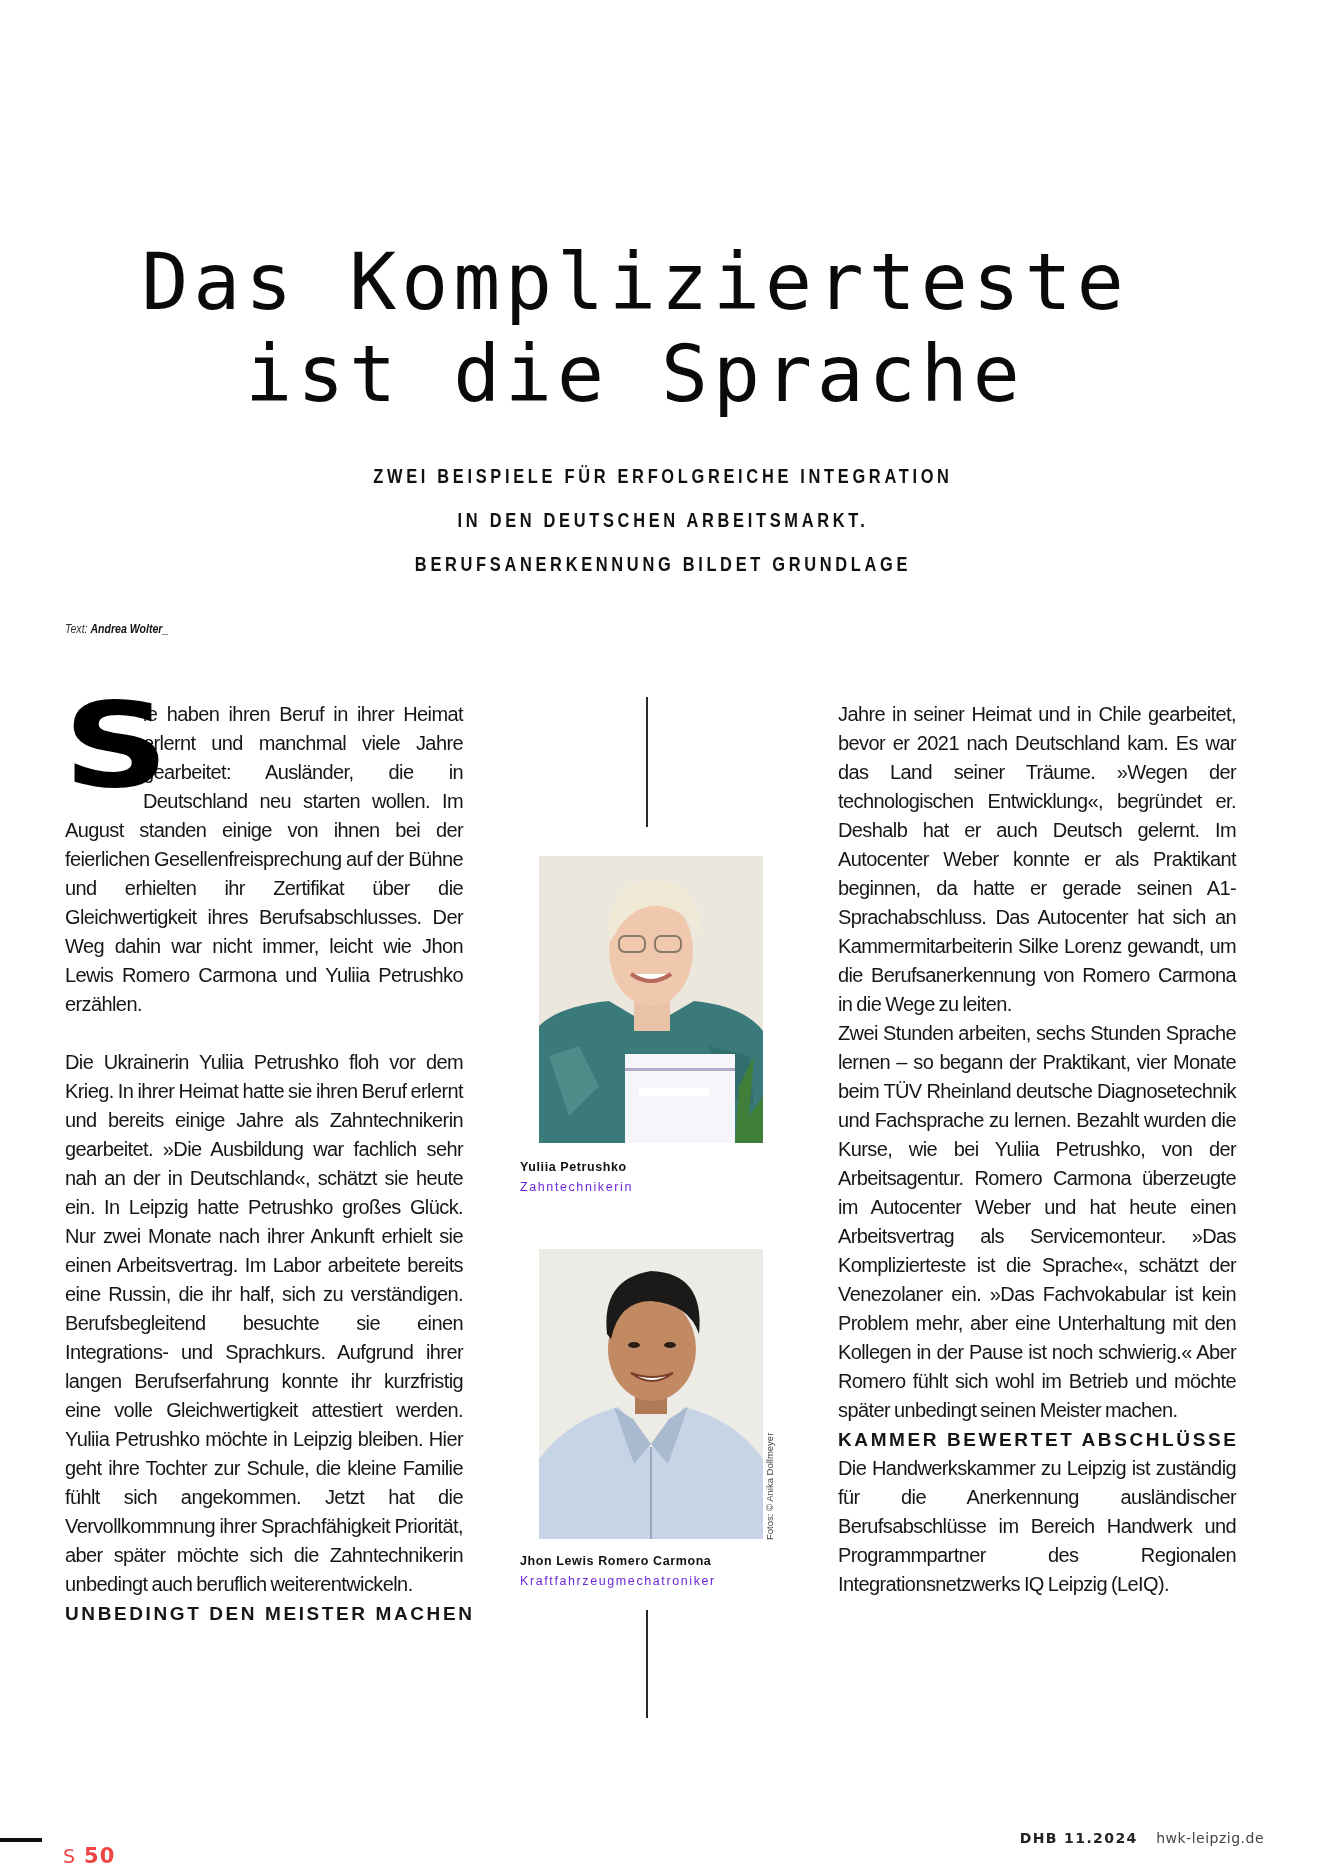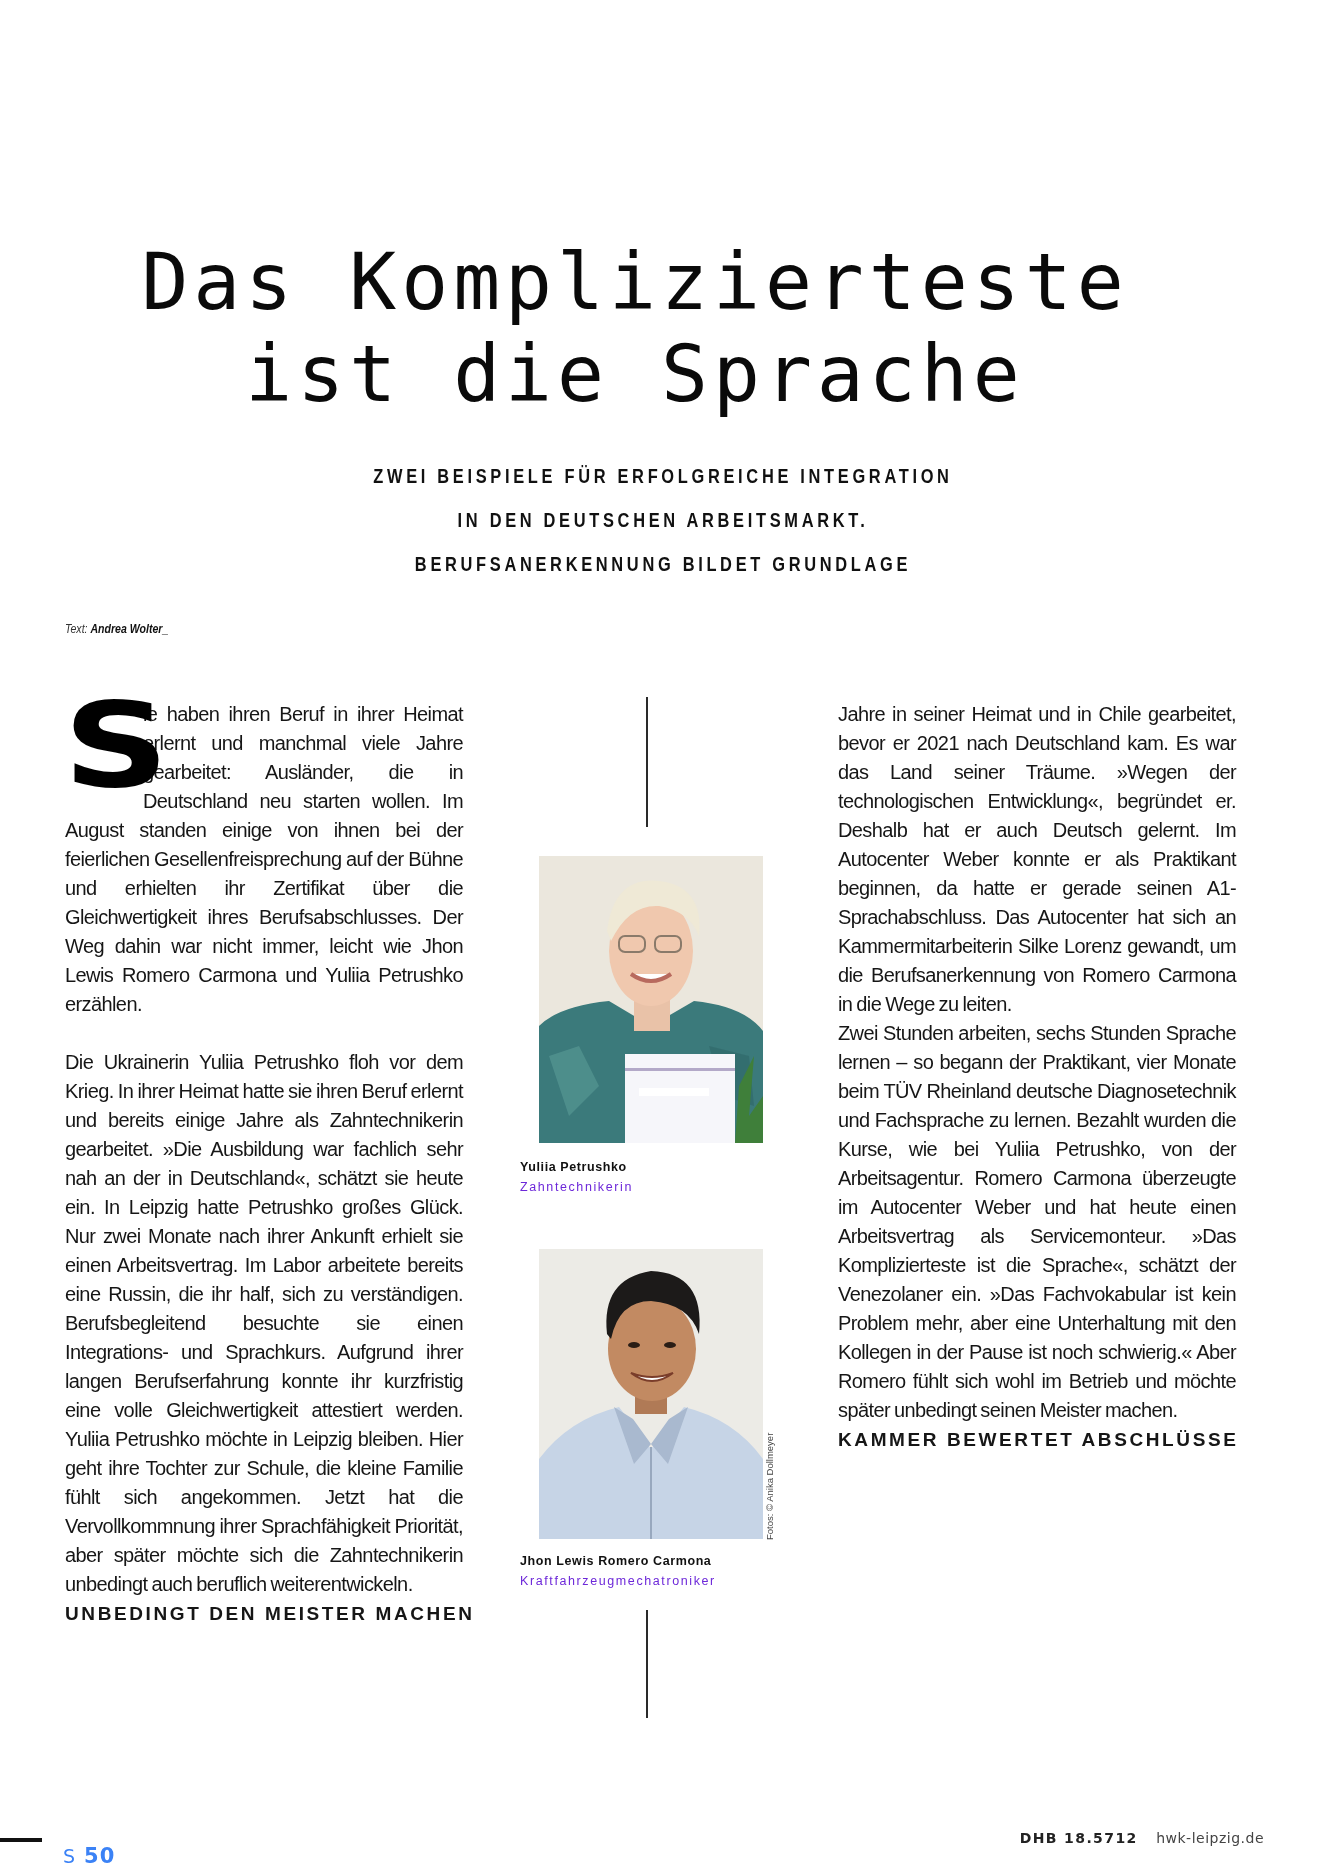--- a/index.html
+++ b/index.html
@@ -73,21 +73,21 @@
   .caption .role { color: #6d28d9; letter-spacing: 1.6px; }
 
   .credit {
     position: absolute; left: 764px; top: 1540px; width: 200px; height: 14px;
     font-size: 9.5px; color: #444; transform-origin: left top;
     transform: rotate(-90deg); white-space: nowrap;
   }
 
   .footer-rule { position: absolute; left: 0; top: 1838px; width: 42px; height: 4px; background: #111; }
   .page-label {
-    position: absolute; left: 63px; top: 1844px; font-size: 19px; color: #3b82f6;
+    position: absolute; left: 63px; top: 1844px; font-size: 19px; color: #ef4444;
     font-family: "DejaVu Sans", sans-serif; letter-spacing: 1px;
   }
   .page-label .s { font-weight: normal; margin-right: 8px; }
   .page-label .num { font-weight: 900; font-size: 21px; }
   .footer-right {
     position: absolute; right: 62px; top: 1830px; font-size: 14px;
     font-family: "DejaVu Sans", sans-serif; color: #222;
   }
   .footer-right .issue { font-weight: bold; letter-spacing: 1.4px; margin-right: 14px; }
   .footer-right .site { color: #444; letter-spacing: 0.5px; }
@@ -163,22 +163,23 @@
 <div class="credit">Fotos: © Anika Dollmeyer</div>
 <div class="caption" style="top:1551px;">
   <div class="name">Jhon Lewis Romero Carmona</div>
   <div class="role">Kraftfahrzeugmechatroniker</div>
 </div>
 
 <div class="col col-right">
   <p class="para narrow">Jahre in seiner Heimat und in Chile gearbeitet, bevor er 2021 nach Deutschland kam. Es war das Land seiner Träume. »Wegen der technologischen Entwicklung«, begründet er. Deshalb hat er auch Deutsch gelernt. Im Autocenter Weber konnte er als Praktikant beginnen, da hatte er gerade seinen A1-Sprachabschluss. Das Autocenter hat sich an Kammermitarbeiterin Silke Lorenz gewandt, um die Berufsanerkennung von Romero Carmona in die Wege zu leiten.</p>
   <p class="para narrow">Zwei Stunden arbeiten, sechs Stunden Sprache lernen – so begann der Praktikant, vier Monate beim TÜV Rheinland deutsche Diagnosetechnik und Fachsprache zu lernen. Bezahlt wurden die Kurse, wie bei Yuliia Petrushko, von der Arbeitsagentur. Romero Carmona überzeugte im Autocenter Weber und hat heute einen Arbeitsvertrag als Servicemonteur. »Das Komplizierteste ist die Sprache«, schätzt der Venezolaner ein. »Das Fachvokabular ist kein Problem mehr, aber eine Unterhaltung mit den Kollegen in der Pause ist noch schwierig.« Aber Romero fühlt sich wohl im Betrieb und möchte später unbedingt seinen Meister machen.</p>
   <div class="heading">KAMMER BEWERTET ABSCHLÜSSE</div>
+  <p class="para narrow">Die Handwerkskammer zu Leipzig ist zuständig für die Anerkennung ausländischer Berufsabschlüsse im Bereich Handwerk und Programmpartner des Regionalen Integrationsnetzwerks IQ Leipzig (LeIQ).</p>
 </div>
 
 <div class="footer-rule"></div>
 <div class="page-label">
   <span class="s">S</span><span class="num">50</span>
 </div>
 <div class="footer-right">
-  <span class="issue">DHB 18.5712</span>
+  <span class="issue">DHB 11.2024</span>
   <span class="site">hwk-leipzig.de</span>
 </div>
 
 </body></html>

